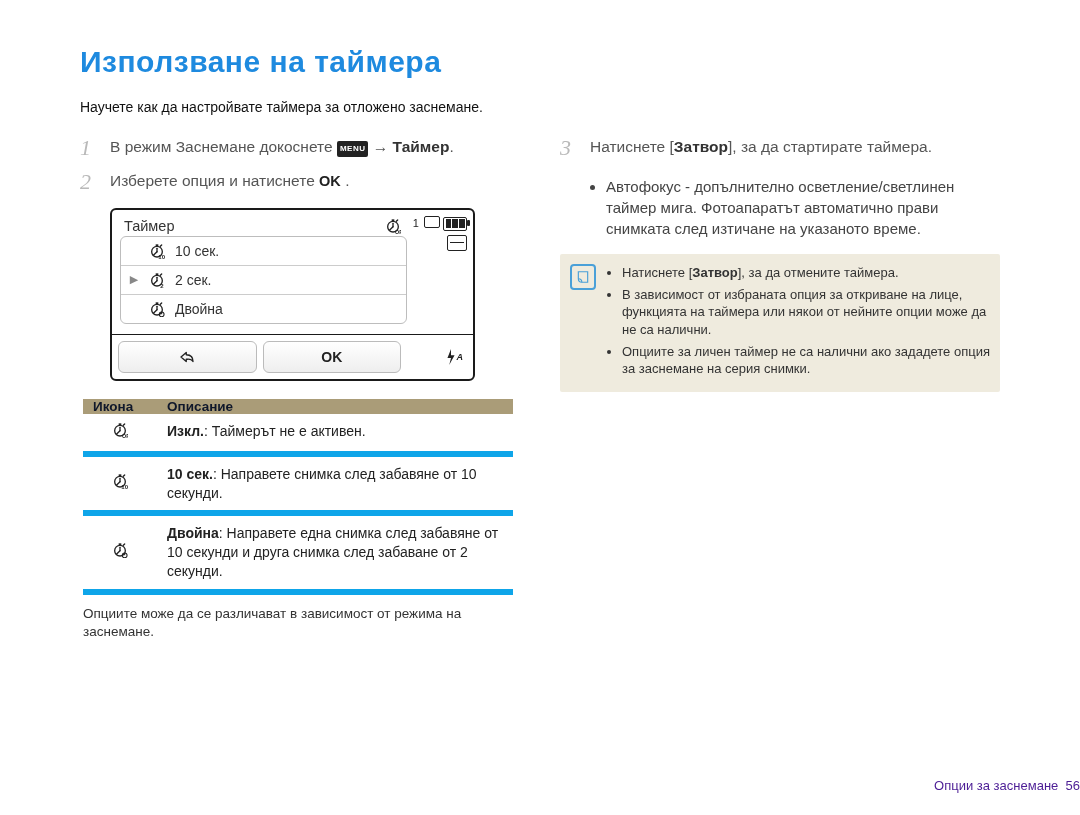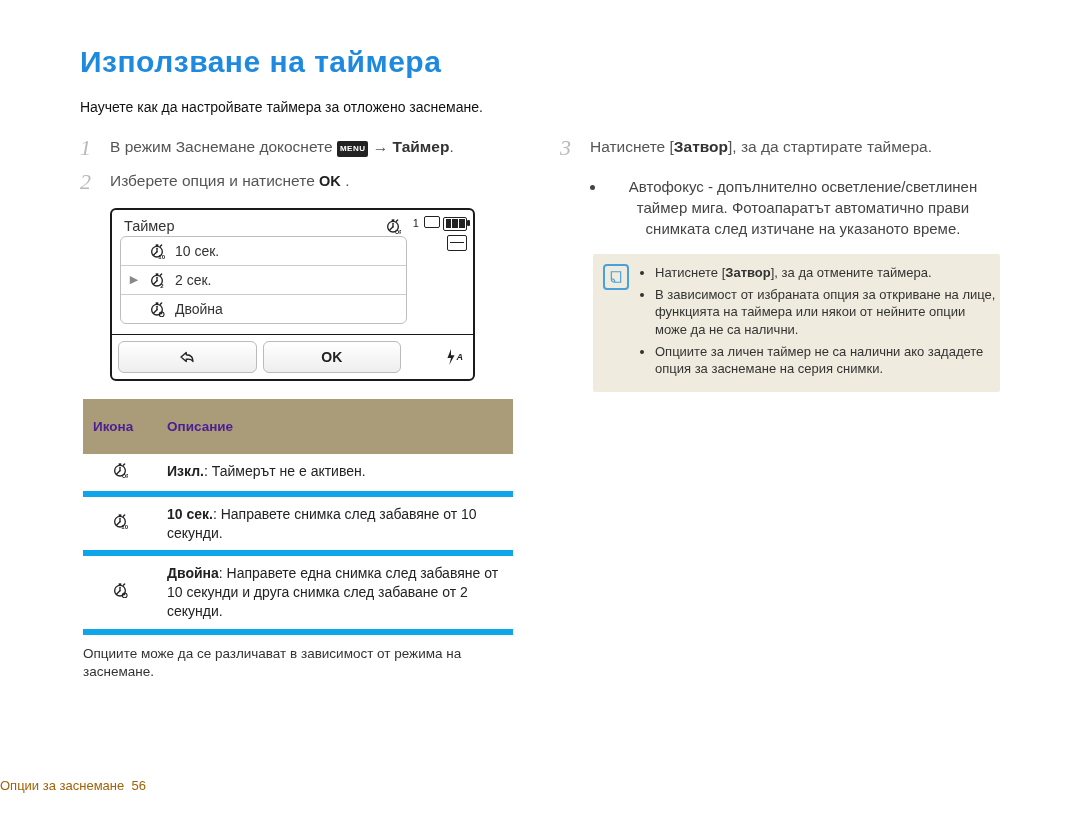--- a/index.html
+++ b/index.html
@@ -150,22 +150,22 @@
   .ico svg{ width:100%; height:100%; display:block; }
 
   
   .tbl {
     width: 430px;
     border-collapse: collapse;
     margin-left: 3px;
     font-size:14px;
   }
   .tbl th {
-    background:#aa9c78; color:#4c1d95;
-    text-align:left; padding:20px 10px; font-weight:bold;
+    background:#aa9c78; color:#0f172a;
+    text-align:left; padding:0 10px; font-weight:bold;
     font-size:13.5px;
     margin-top:31px;
   }
   .tbl th.first{ width:54px; }
   .tbl td {
     padding:8px 10px; border-bottom:6px solid #0ea5e9;
     vertical-align: top;
     line-height:1.35;
   }
   .tbl td.ic { text-align:center; vertical-align: middle; }
@@ -173,49 +173,48 @@
 
   .note-after {
     font-size:13.5px; color:#333;
     margin:10px 0 0 3px; width:430px;
     line-height:1.35;
   }
 
   .sub-bullets {
     list-style: disc;
     padding-left: 46px;
-    font-size:15px; color:#444;text-align:center;
+    font-size:15px; color:#444;
   }
   .sub-bullets li{ margin-bottom:4px; line-height:1.4;}
 
   .infobox {
     margin-top:14px;
     background:#efebde;
     border-radius:2px;
     display:flex;
     padding:10px 4px 10px 10px;
     gap:12px;
-    margin-left:33px;
   }
   .info-icon{
     width:22px;height:22px;flex:0 0 auto;
     border:2px solid #4aa0d8; border-radius:4px;
     display:flex;align-items:center;justify-content:center;
   }
   .info-icon svg{width:14px;height:14px;}
   .info-bullets{
     list-style: disc;
     padding-left:14px;
     font-size:13px;color:#333; margin:0;
   }
   .info-bullets li{ margin-bottom:4px; line-height:1.35;}
 
   .footer{
     position:absolute; bottom:22px; left:0; right:0;
-    text-align:left; font-size:13px; color:#a16207;
+    text-align:right; font-size:13px; color:#4c1d95;
   }
 </style>
 </head>
 <body>
 
 <svg width="0" height="0" style="position:absolute">
   <symbol id="t-standard" viewBox="0 0 24 24">
     <circle cx="12" cy="13" r="8" fill="none" stroke="#222" stroke-width="2"></circle>
     <path d="M12 13 L12 8" stroke="#222" stroke-width="2" stroke-linecap="round"></path>
     <path d="M12 13 L7 18" stroke="#222" stroke-width="2" stroke-linecap="round"></path>

